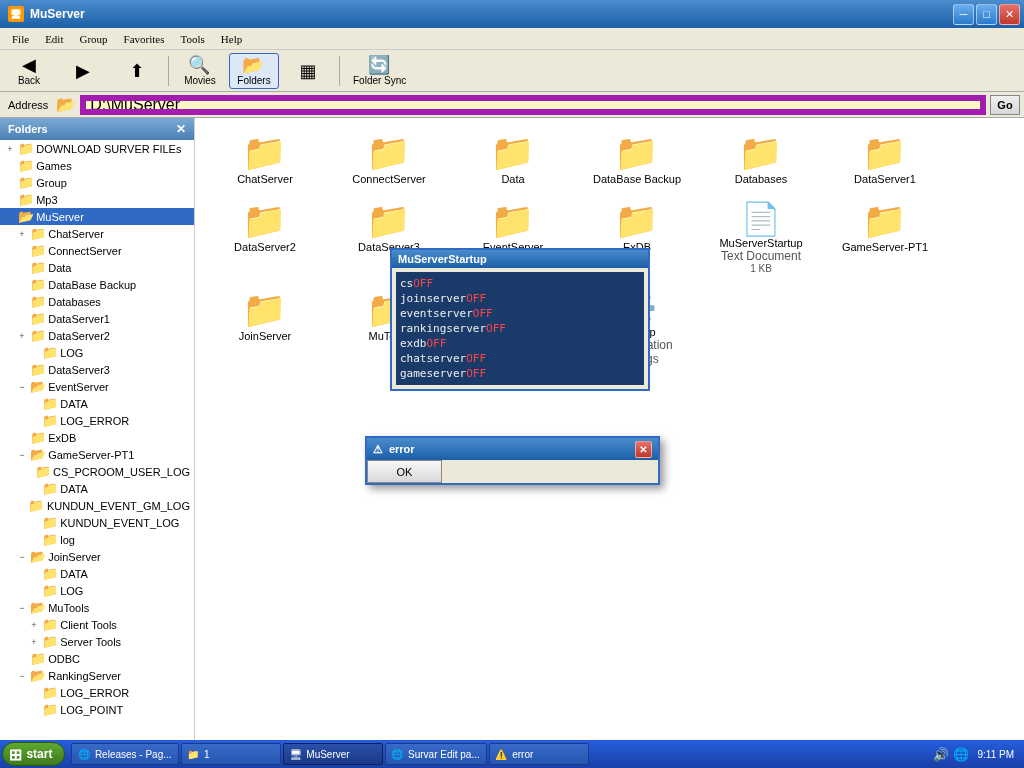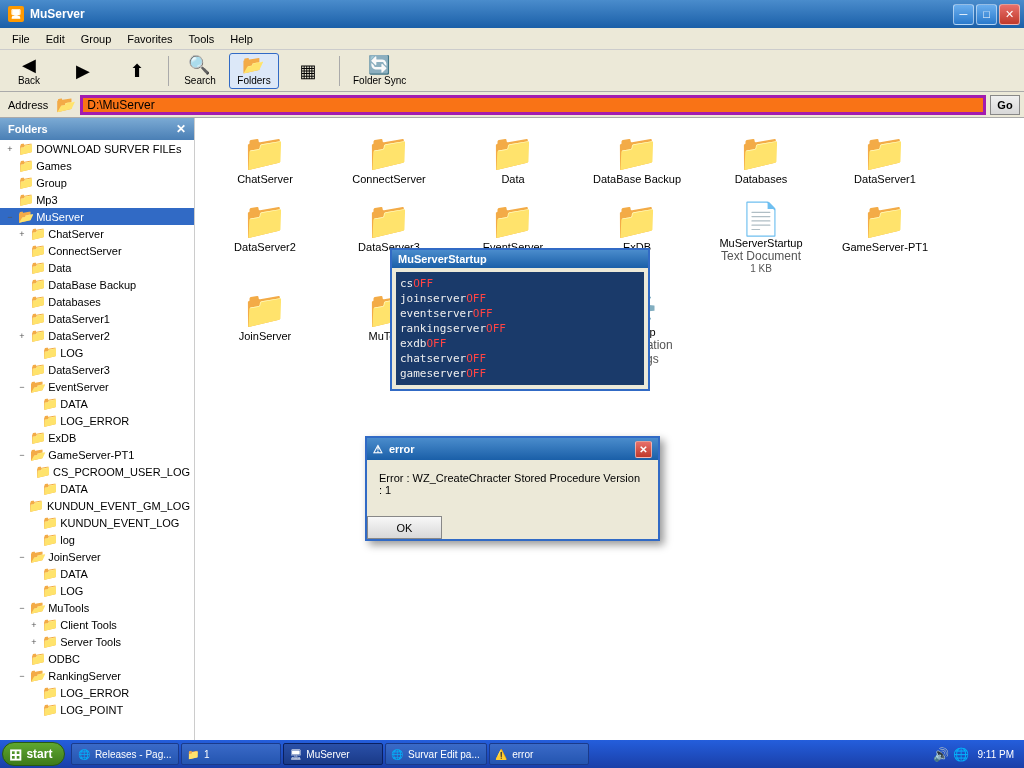--- a/index.html
+++ b/index.html
@@ -24,21 +24,21 @@
       color: white; font-size: 11px; cursor: pointer; display: flex; align-items: center; justify-content: center;
       border-radius: 3px;
     }
     .tb-btn.close { background: linear-gradient(to bottom, #e8706a, #c0392b); }
 
     
     .menu-bar {
       height: 22px; background: #ECE9D8; display: flex; align-items: center; padding: 0 4px;
       border-bottom: 1px solid #ccc;
     }
-    .menu-item { padding: 2px 8px; cursor: pointer; font-size: 11px; }
+    .menu-item { padding: 2px 8px; cursor: pointer; font-size: 11px; font-family: Liberation Serif, serif; }
 
     
     .toolbar {
       height: 42px; background: #ECE9D8; display: flex; align-items: center; padding: 2px 4px;
       border-bottom: 1px solid #aaa; gap: 4px;
     }
     .toolbar-btn {
       display: flex; flex-direction: column; align-items: center; justify-content: center;
       min-width: 50px; height: 36px; padding: 2px 6px; cursor: pointer;
       border: 1px solid transparent; border-radius: 3px; background: transparent;
@@ -48,22 +48,22 @@
     .toolbar-separator { width: 1px; height: 30px; background: #aaa; margin: 0 2px; }
     .toolbar-btn.active { border-color: #316ac5; background: #dce8f8; }
 
     
     .address-bar {
       height: 26px; background: #ECE9D8; display: flex; align-items: center; padding: 2px 4px;
       border-bottom: 1px solid #aaa; gap: 4px;
     }
     .address-label { font-size: 11px; padding: 0 4px; }
     .address-input {
-      flex: 1; height: 20px; border: 3px solid #a21caf; background: #f97316; padding: 0 4px;
-      font-size: 12px; font-family: 'Tahoma', sans-serif;
+      flex: 1; height: 20px; border: 6px solid #a21caf; background: #fef9c3; padding: 0 4px;
+      font-size: 16px; font-family: 'Tahoma', sans-serif;
     }
     .address-go {
       width: 30px; height: 20px; background: linear-gradient(to bottom, #f0f0f0, #d8d8d8);
       border: 1px solid #888; cursor: pointer; font-size: 11px; font-weight: bold;
     }
 
     
     .main-layout { display: flex; height: calc(768px - 28px - 22px - 42px - 26px - 28px); }
 
     
@@ -231,21 +231,21 @@
   </button>
   <button class="toolbar-btn">
     <div class="icon-area">▶</div>
   </button>
   <button class="toolbar-btn">
     <div class="icon-area">⬆</div>
   </button>
   <div class="toolbar-separator"></div>
   <button class="toolbar-btn">
     <div class="icon-area">🔍</div>
-    <span>Search</span>
+    <span>Movies</span>
   </button>
   <button class="toolbar-btn active">
     <div class="icon-area">📂</div>
     <span>Folders</span>
   </button>
   <button class="toolbar-btn">
     <div class="icon-area">▦</div>
   </button>
   <div class="toolbar-separator"></div>
   <button class="toolbar-btn">
@@ -597,23 +597,20 @@
 
   <div class="dialog-overlay">
     <div class="error-dialog">
       <div class="error-titlebar">
         <div style="display:flex;align-items:center;gap:6px;">
           <span>⚠</span>
           <span>error</span>
         </div>
         <div class="error-close-btn">✕</div>
       </div>
-      <div class="error-body">
-        <div style="margin-bottom:12px;">Error : WZ_CreateChracter Stored Procedure Version : 1</div>
-      </div>
       <div class="error-buttons">
         <button class="ok-btn">OK</button>
       </div>
     </div>
   </div>
 
 </div>
 
 <div class="taskbar">
   <button class="start-btn">

